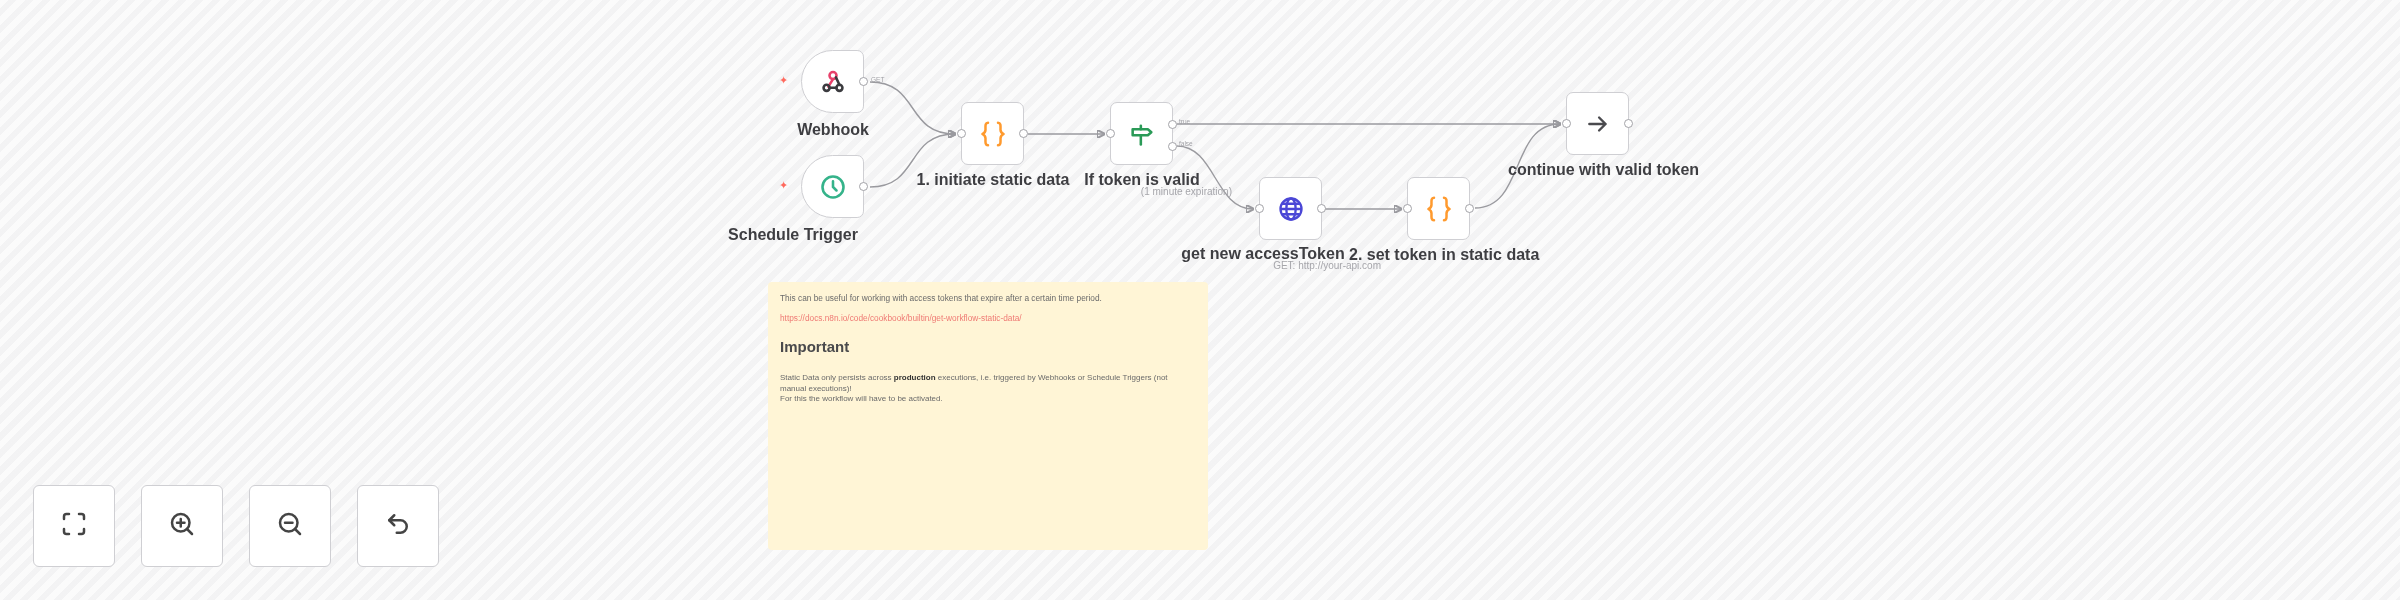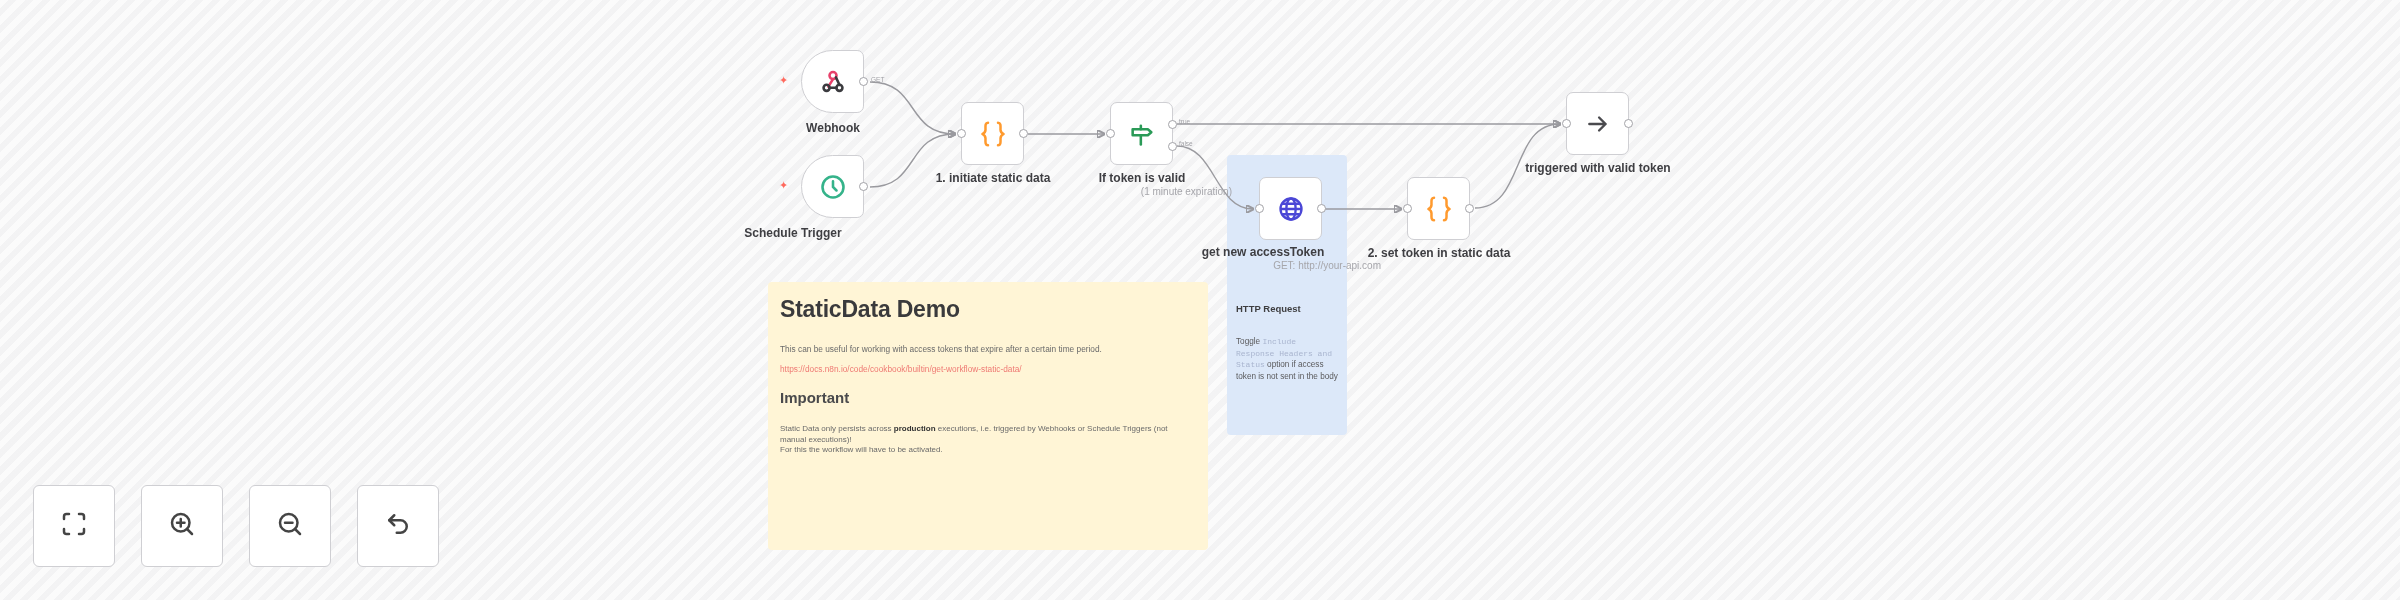--- a/index.html
+++ b/index.html
@@ -40,50 +40,45 @@
       background: #fff; border: 1.3px solid #a3a3a8; border-radius: 50%;
     }
     .handle.in { left: -5px; top: 26px; }
     .handle.out { right: -5px; top: 26px; }
     .handle.out.t { top: 17px; }
     .handle.out.f { top: 39px; }
     .edge-label { position: absolute; font-size: 6.5px; color: #a0a0a5; }
     .bolt { position: absolute; color: #ff6a5e; font-size: 11px; line-height: 11px; }
     .node-label {
       position: absolute; width: 180px; text-align: center;
-      font-size: 12px; color: #3e3e42; font-weight: bold; white-space: nowrap;
+      font-size: 16px; color: #3e3e42; font-weight: bold; white-space: nowrap;
     }
     .node-sub {
       position: absolute; width: 180px; text-align: right;
       font-size: 10px; color: #a6a6ab; white-space: nowrap;
     }
 
     .ctrl {
       position: absolute; top: 485px; width: 82px; height: 82px; box-sizing: border-box;
       background: #fff; border: 1.5px solid #cfcfd3; border-radius: 6px;
       display: flex; align-items: center; justify-content: center; cursor: pointer;
     }
   </style>
 </head>
 <body>
 
 <div class="canvas">
 
   <div class="sticky yellow">
-    <div class="h1">StaticData Demo</div>
     <p class="p">This can be useful for working with access tokens that expire after a certain time period.</p>
     <p class="p link">https://docs.n8n.io/code/cookbook/builtin/get-workflow-static-data/</p>
     <div class="h2">Important</div>
     <p class="p2"><span>Static Data only persists across </span><b>production</b><span> executions, i.e. triggered by Webhooks or Schedule Triggers (not manual executions)!</span><br><span>For this the workflow will have to be activated.</span></p>
   </div>
 
-  <div class="sticky blue">
-    <div class="h3">HTTP Request</div>
-    <p class="p3"><span>Toggle </span><span class="code">Include Response Headers and Status</span><span> option if access token is not sent in the body</span></p>
-  </div>
 
   <svg class="edges" viewBox="0 0 2400 600">
     <defs>
       <marker id="arr" markerWidth="6" markerHeight="6" refX="5" refY="3" orient="auto">
         <path d="M0,0 L6,3 L0,6 z" fill="#9a9a9f" stroke="none"></path>
       </marker>
     </defs>
 
     <path d="M870,82 C920,82 905,134 955,134" marker-end="url(#arr)"></path>
 
@@ -186,21 +181,21 @@
 
   <div class="node" style="left:1566px; top:92px;">
     <span class="handle in"></span>
     <span class="icon">
       <svg width="26" height="26" viewBox="0 0 24 24" fill="none" stroke="#4a4a4e" stroke-width="2.2" stroke-linecap="round" stroke-linejoin="round">
         <path d="M4 12 H19 M13 6 L19 12 L13 18"></path>
       </svg>
     </span>
     <span class="handle out"></span>
   </div>
-  <div class="node-label" style="left:1508px; top:161px;">triggered with valid token</div>
+  <div class="node-label" style="left:1508px; top:161px;">continue with valid token</div>
 
   <div class="ctrl" style="left:33px;">
     <span>
       <svg width="30" height="30" viewBox="0 0 24 24" fill="none" stroke="#444" stroke-width="2" stroke-linecap="round">
         <path d="M4 8 V6 A2 2 0 0 1 6 4 H8"></path>
         <path d="M16 4 H18 A2 2 0 0 1 20 6 V8"></path>
         <path d="M20 16 V18 A2 2 0 0 1 18 20 H16"></path>
         <path d="M8 20 H6 A2 2 0 0 1 4 18 V16"></path>
       </svg>
     </span>

